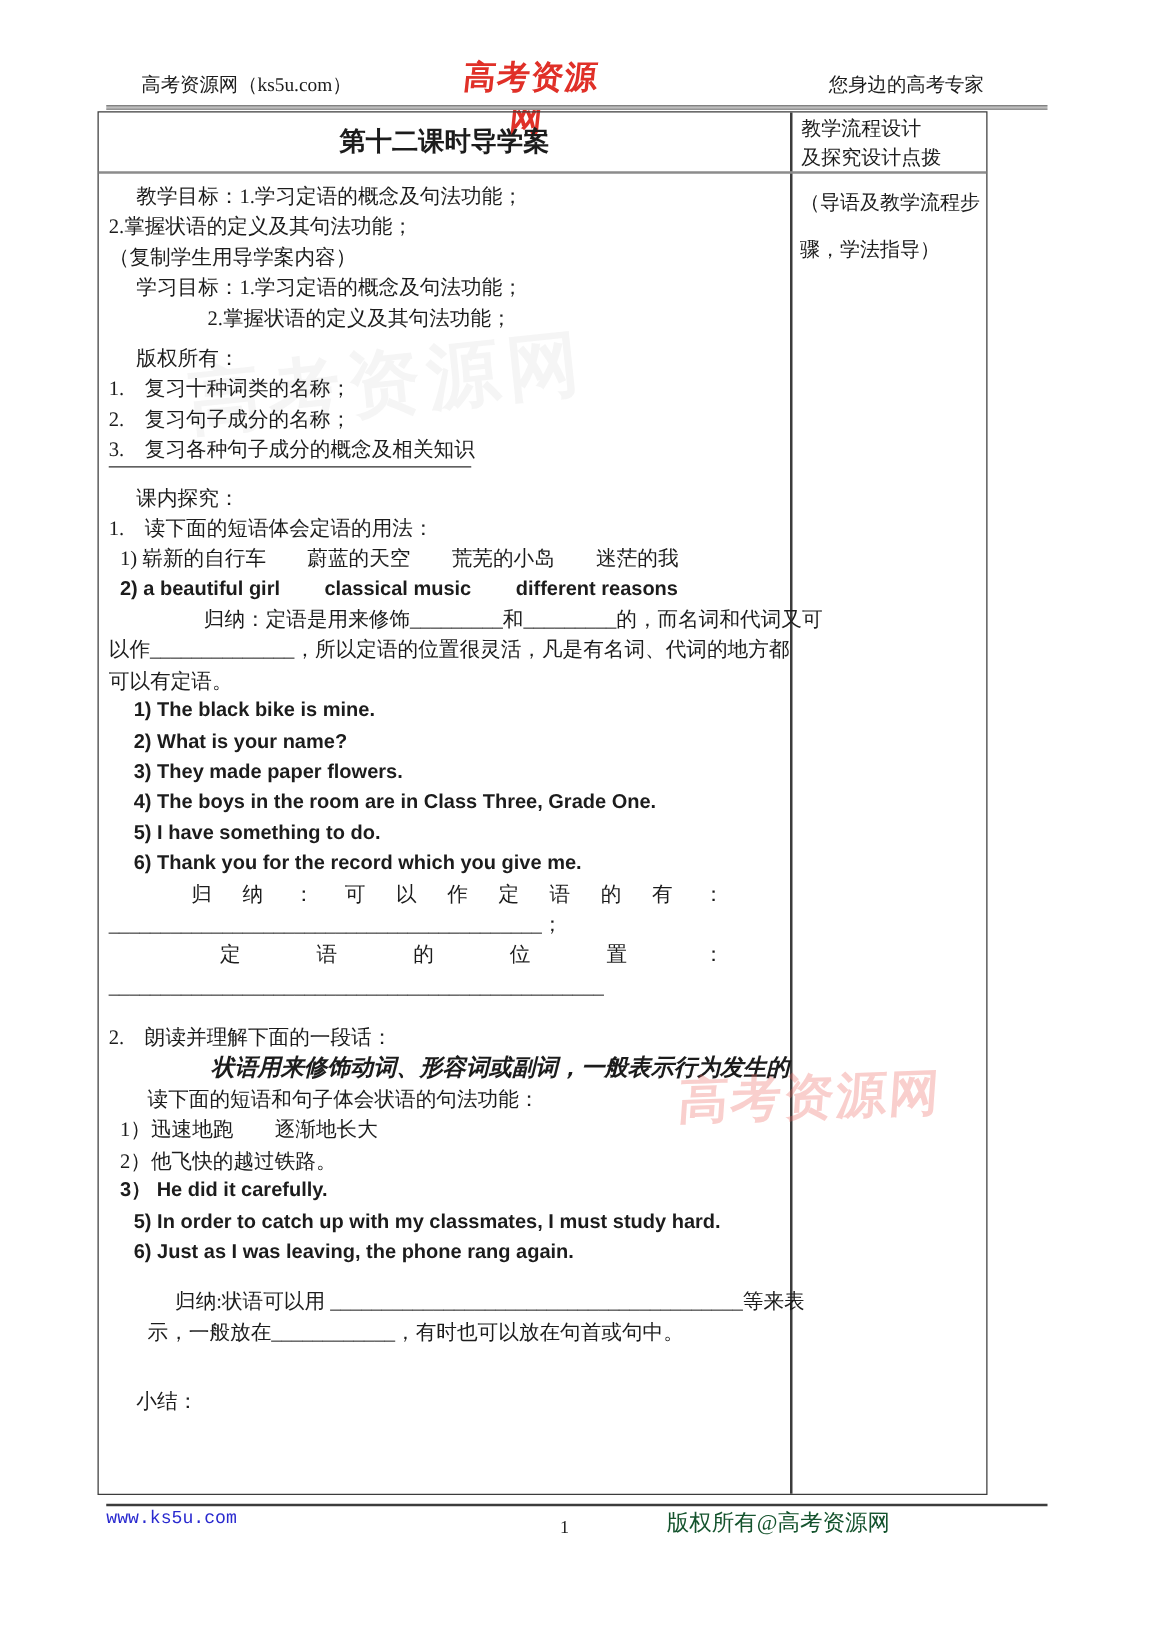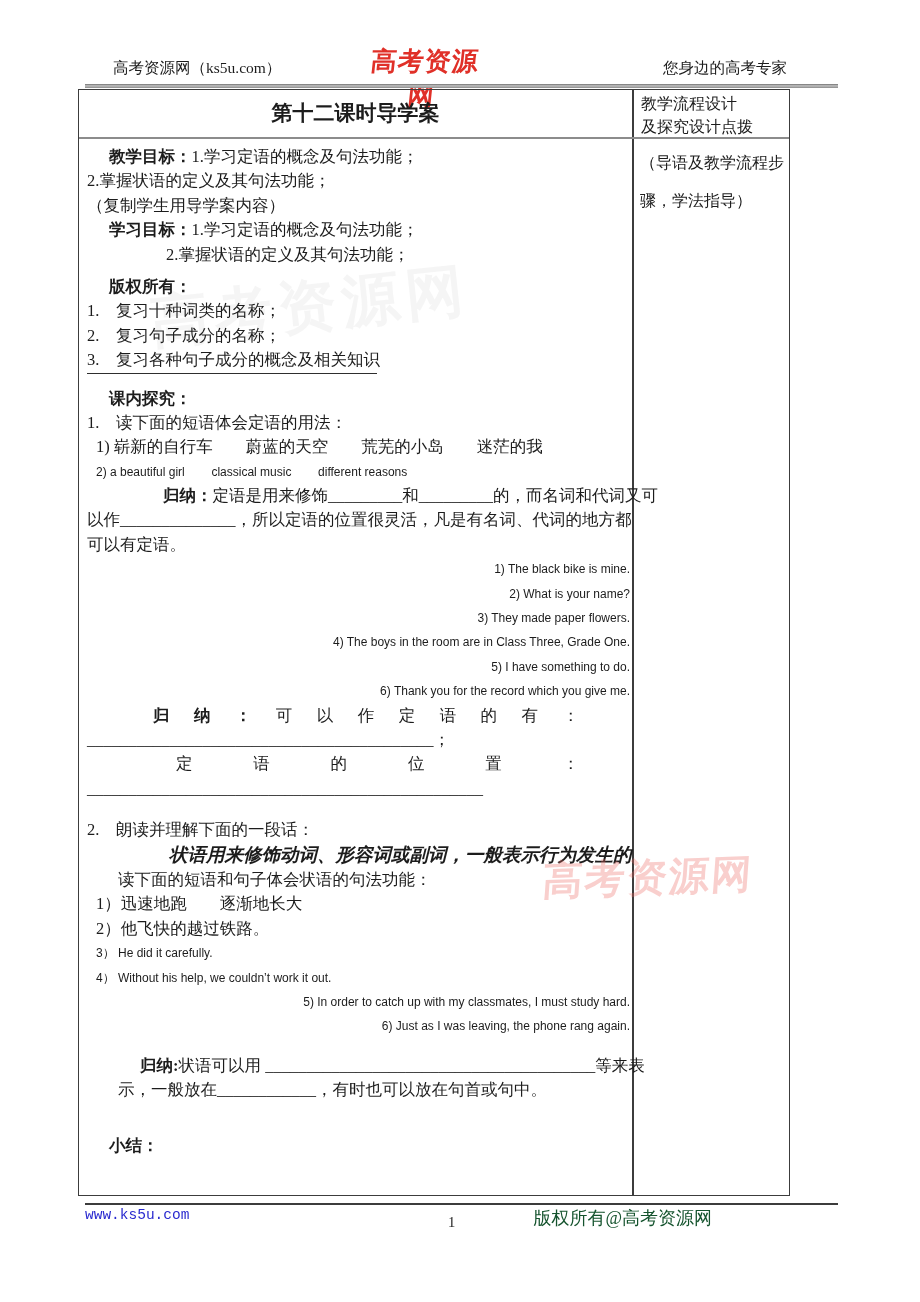--- a/index.html
+++ b/index.html
@@ -18,27 +18,27 @@
   .tbl .hdiv{position:absolute;left:0;top:47px;width:100%;height:1.5px;background:#8c8c8c;}
   .cell-title{position:absolute;left:0;top:0;width:553px;height:47px;line-height:47px;text-align:center;
               font-size:21px;font-weight:bold;}
   .cell-colhdr{position:absolute;left:553px;top:0;width:159px;padding:2px 0 0 9px;box-sizing:border-box;
                font-size:16px;line-height:23px;}
   .cell-note{position:absolute;left:553px;top:52px;width:159px;padding:2px 6px 0 8px;box-sizing:border-box;
              font-size:16px;line-height:38px;}
   
   .body-cell{position:absolute;left:0;top:47px;width:553px;padding:8px 2px 0 8px;box-sizing:border-box;}
   .ln{height:24.4px;line-height:24.4px;font-size:16.5px;white-space:pre;}
-  .b{font-weight:bold;padding-left:22px;}
-  .sans{font-family:"Liberation Sans",sans-serif;font-size:12px;}
+  .b{font-weight:normal;padding-left:22px;}
+  .sans{font-family:"Liberation Sans",sans-serif;font-size:16px;font-weight:bold;}
   .ind-learn2{margin-left:79px;}
   .sec{margin-top:8px;}
   .uline{border-bottom:1.5px solid #2e2e2e;width:290px;}
   .explore{margin-top:13px;}
-  .ml7{margin-left:7px;text-align:right;}
+  .ml7{margin-left:20px;}
   .ml9{margin-left:9px;}
   .ml31{margin-left:31px;}
   .ml52{margin-left:52px;}
   .ml54{margin-left:54px;}
   .just{text-align:justify;text-align-last:justify;white-space:normal;}
   .justA{width:448px;margin-left:44px;}
   .justB{width:403px;margin-left:89px;}
   .sec2{margin-top:17px;}
   .bi{font-size:18.5px;font-weight:bold;font-style:italic;height:25.5px;line-height:25.5px;white-space:pre;}
   .bi1{margin-left:82px;font-family:Liberation Serif, serif;}
@@ -113,21 +113,20 @@
       <div class="ln">__________________________________________；</div>
       <div class="ln just justB">定 语 的 位 置 ：</div>
       <div class="ln">________________________________________________</div>
 
       <div class="ln sec2">2.    朗读并理解下面的一段话：</div>
       <div class="bi bi1">状语用来修饰动词、形容词或副词，一般表示行为发生的</div>
       <div class="ln ml31">读下面的短语和句子体会状语的句法功能：</div>
       <div class="ln ml9">1）迅速地跑        逐渐地长大</div>
       <div class="ln ml9">2）他飞快的越过铁路。</div>
       <div class="ln ml9 sans">3） He did it carefully.</div>
-      <div class="ln ml9 sans">4） Without his help, we couldn’t work it out.</div>
       <div class="ln ml7 sans">5) In order to catch up with my classmates, I must study hard.</div>
       <div class="ln ml7 sans">6) Just as I was leaving, the phone rang again.</div>
 
       <div class="ln ml31 sum4"><span class="b">归纳:</span><span>状语可以用 ________________________________________等来表</span></div>
       <div class="ln ml31">示，一般放在____________，有时也可以放在句首或句中。</div>
 
       <div class="ln b xiaojie">小结：</div>
 
     </div>
   </div>

